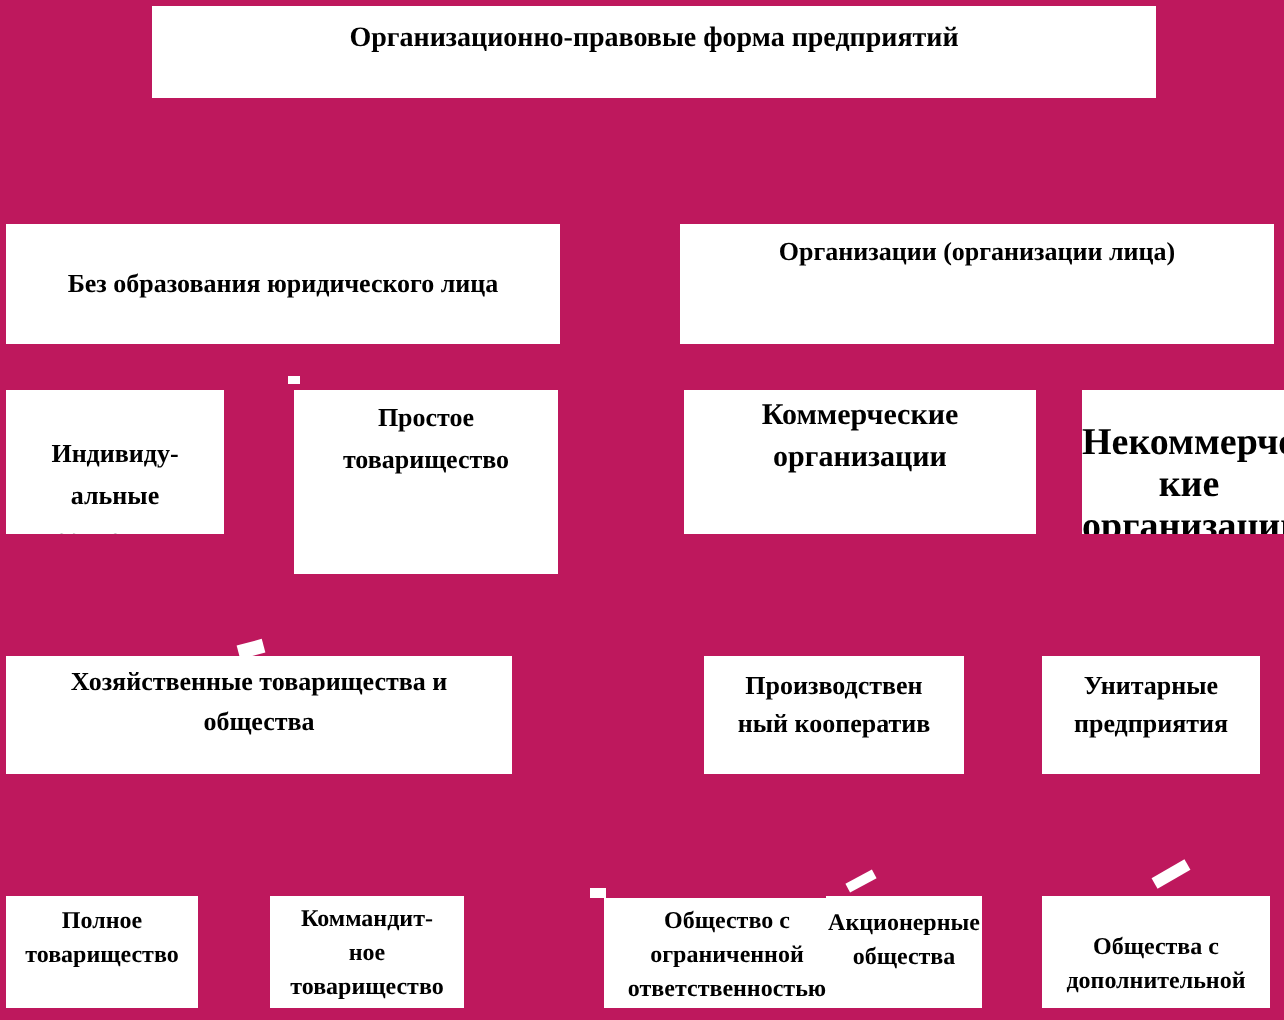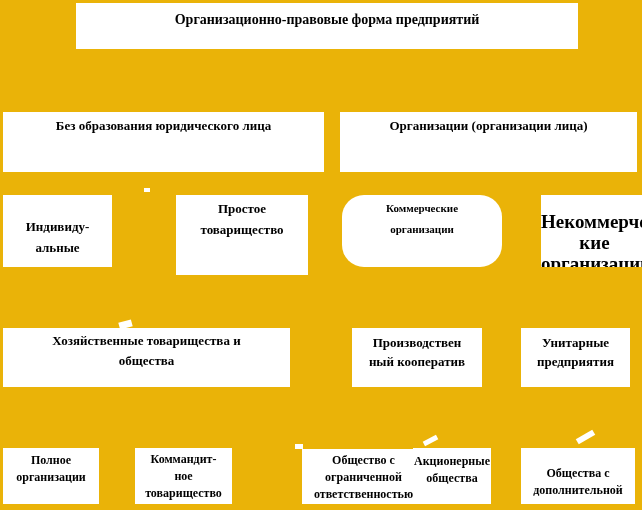--- a/index.html
+++ b/index.html
@@ -4,46 +4,46 @@
 <style>
   html, body {
     margin: 0;
     padding: 0;
     background: #000;
   }
   .canvas {
     position: relative;
     width: 642px;
     height: 510px;
-    background: #eab308;
+    background: #be185d;
     overflow: hidden;
     font-family: "Liberation Serif", "DejaVu Serif", serif;
   }
   .box {
     position: absolute;
     background: #ffffff;
     color: #000000;
     font-weight: bold;
     text-align: center;
     white-space: pre-line;
     box-sizing: border-box;
     overflow: hidden;
   }
   
   .b-title   { left: 76px;  top: 3px;   width: 502px; height: 46px; font-size: 14px; line-height: 18px; padding-top: 8px; }
   
-  .b-r2a     { left: 3px;   top: 112px; width: 321px; height: 60px; font-size: 13px; line-height: 17px; padding-top: 5px; }
+  .b-r2a     { left: 3px;   top: 112px; width: 277px; height: 60px; font-size: 13px; line-height: 17px; padding-top: 21px; }
   .b-r2b     { left: 340px; top: 112px; width: 297px; height: 60px; font-size: 13px; line-height: 17px; padding-top: 5px; }
   
   .b-r3a     { left: 3px;   top: 195px; width: 109px; height: 72px; font-size: 13px; line-height: 21px; padding-top: 21px; }
-  .b-r3b     { left: 147px; top: 195px; width: 132px; height: 80px; font-size: 13px; line-height: 21px; padding-top: 3px; margin-left: 29px; }
-  .b-r3c     { left: 342px; top: 195px; width: 160px; height: 72px; font-size: 11px; line-height: 21px; padding-top: 3px; border-radius: 22px; }
+  .b-r3b     { left: 147px; top: 195px; width: 132px; height: 92px; font-size: 13px; line-height: 21px; padding-top: 3px; }
+  .b-r3c     { left: 342px; top: 195px; width: 176px; height: 72px; font-size: 15px; line-height: 21px; padding-top: 3px; }
   .b-r3d     { left: 523px; top: 195px; width: 107px; height: 72px; font-size: 19px; line-height: 21px; padding-top: 16px; margin-left: 18px; }
   
-  .b-r4a     { left: 3px;   top: 328px; width: 287px; height: 59px; font-size: 13px; line-height: 20px; padding-top: 3px; }
+  .b-r4a     { left: 3px;   top: 328px; width: 253px; height: 59px; font-size: 13px; line-height: 20px; padding-top: 3px; }
   .b-r4b     { left: 352px; top: 328px; width: 130px; height: 59px; font-size: 13px; line-height: 19px; padding-top: 5px; }
   .b-r4c     { left: 521px; top: 328px; width: 109px; height: 59px; font-size: 13px; line-height: 19px; padding-top: 5px; font-family: Liberation Serif, serif; }
   
   .b-r5a     { left: 3px;   top: 448px; width: 96px;  height: 56px; font-size: 12px; line-height: 17px; padding-top: 4px; }
   .b-r5b     { left: 135px; top: 448px; width: 97px;  height: 56px; font-size: 12px; line-height: 17px; padding-top: 3px; }
   .b-r5c     { left: 255px; top: 449px; width: 123px; height: 55px; font-size: 12px; line-height: 17px; padding-top: 3px; margin-left: 47px; }
   .b-r5d     { left: 413px; top: 448px; width: 78px;  height: 56px; font-size: 12px; line-height: 17px; padding-top: 5px; }
   .b-r5e     { left: 521px; top: 448px; width: 114px; height: 56px; font-size: 12px; line-height: 17px; padding-top: 17px; }
   
   .mark {
@@ -78,21 +78,21 @@
 организации</div>
 
   <div class="box b-r4a">Хозяйственные товарищества и
 общества</div>
   <div class="box b-r4b">Производствен
 ный кооператив</div>
   <div class="box b-r4c">Унитарные
 предприятия</div>
 
   <div class="box b-r5a">Полное
-организации</div>
+товарищество</div>
   <div class="box b-r5b">Коммандит-
 ное
 товарищество</div>
   <div class="box b-r5c">Общество с
 ограниченной
 ответственностью</div>
   <div class="box b-r5d">Акционерные
 общества</div>
   <div class="box b-r5e">Общества с
 дополнительной

